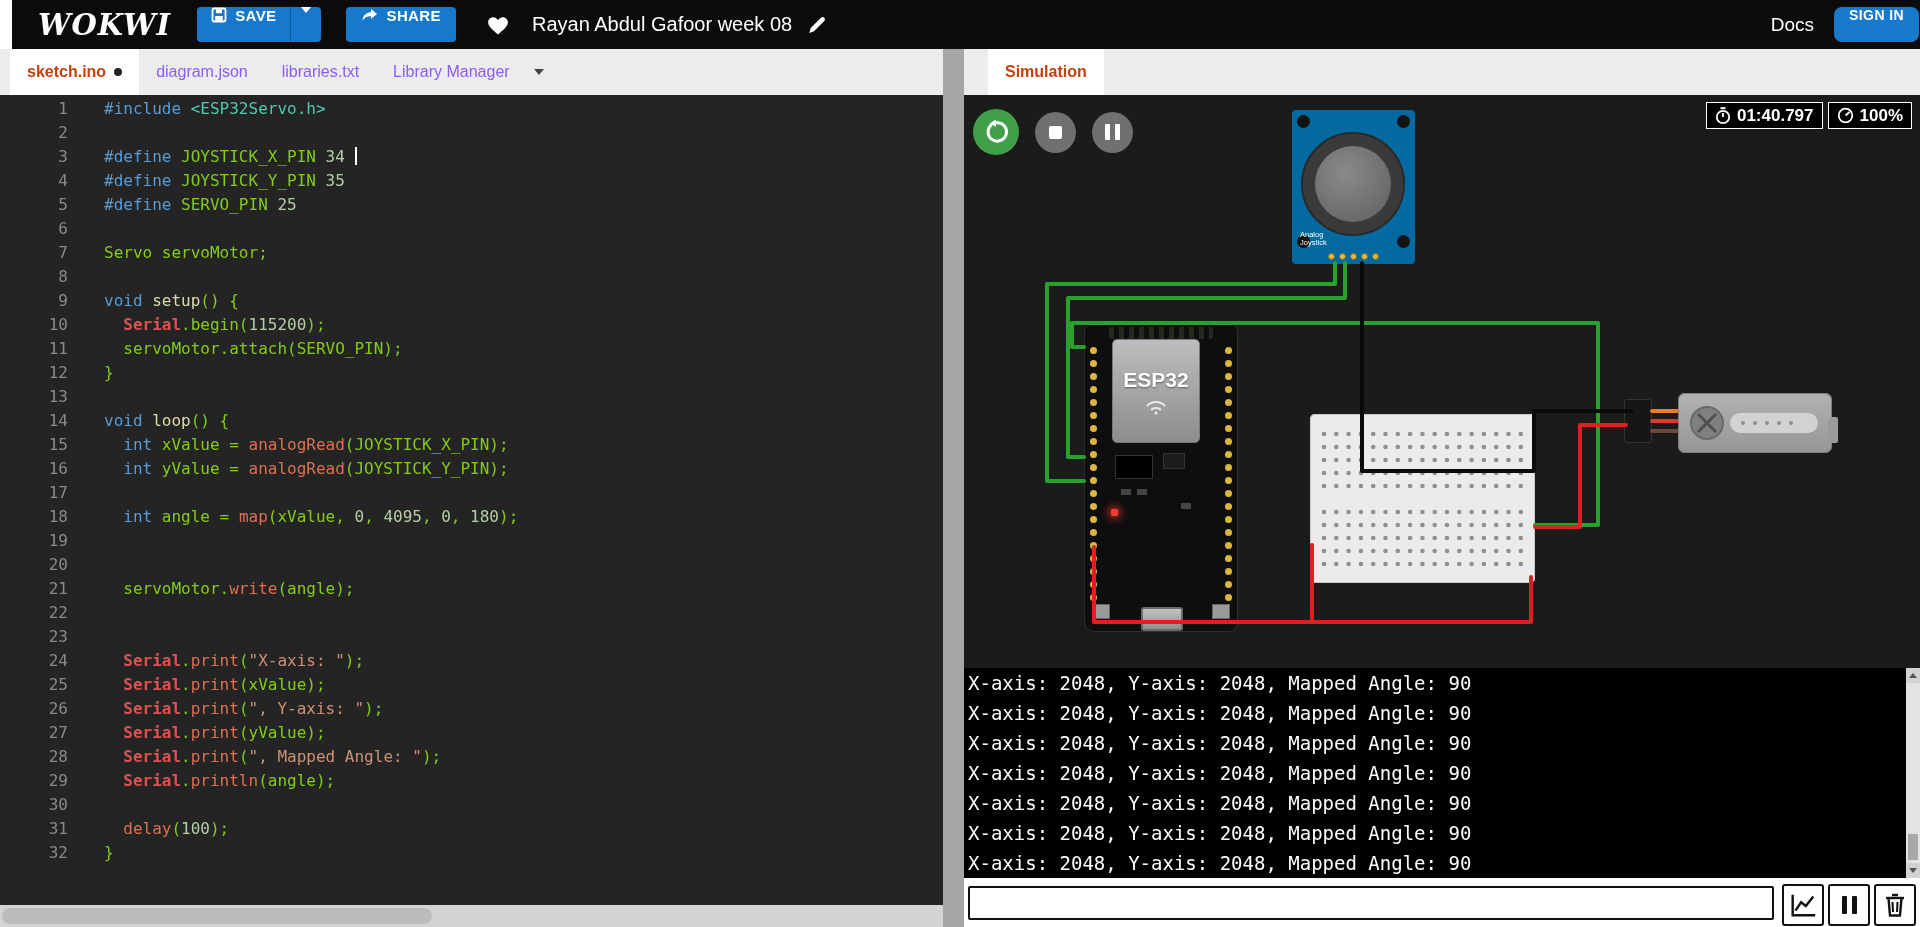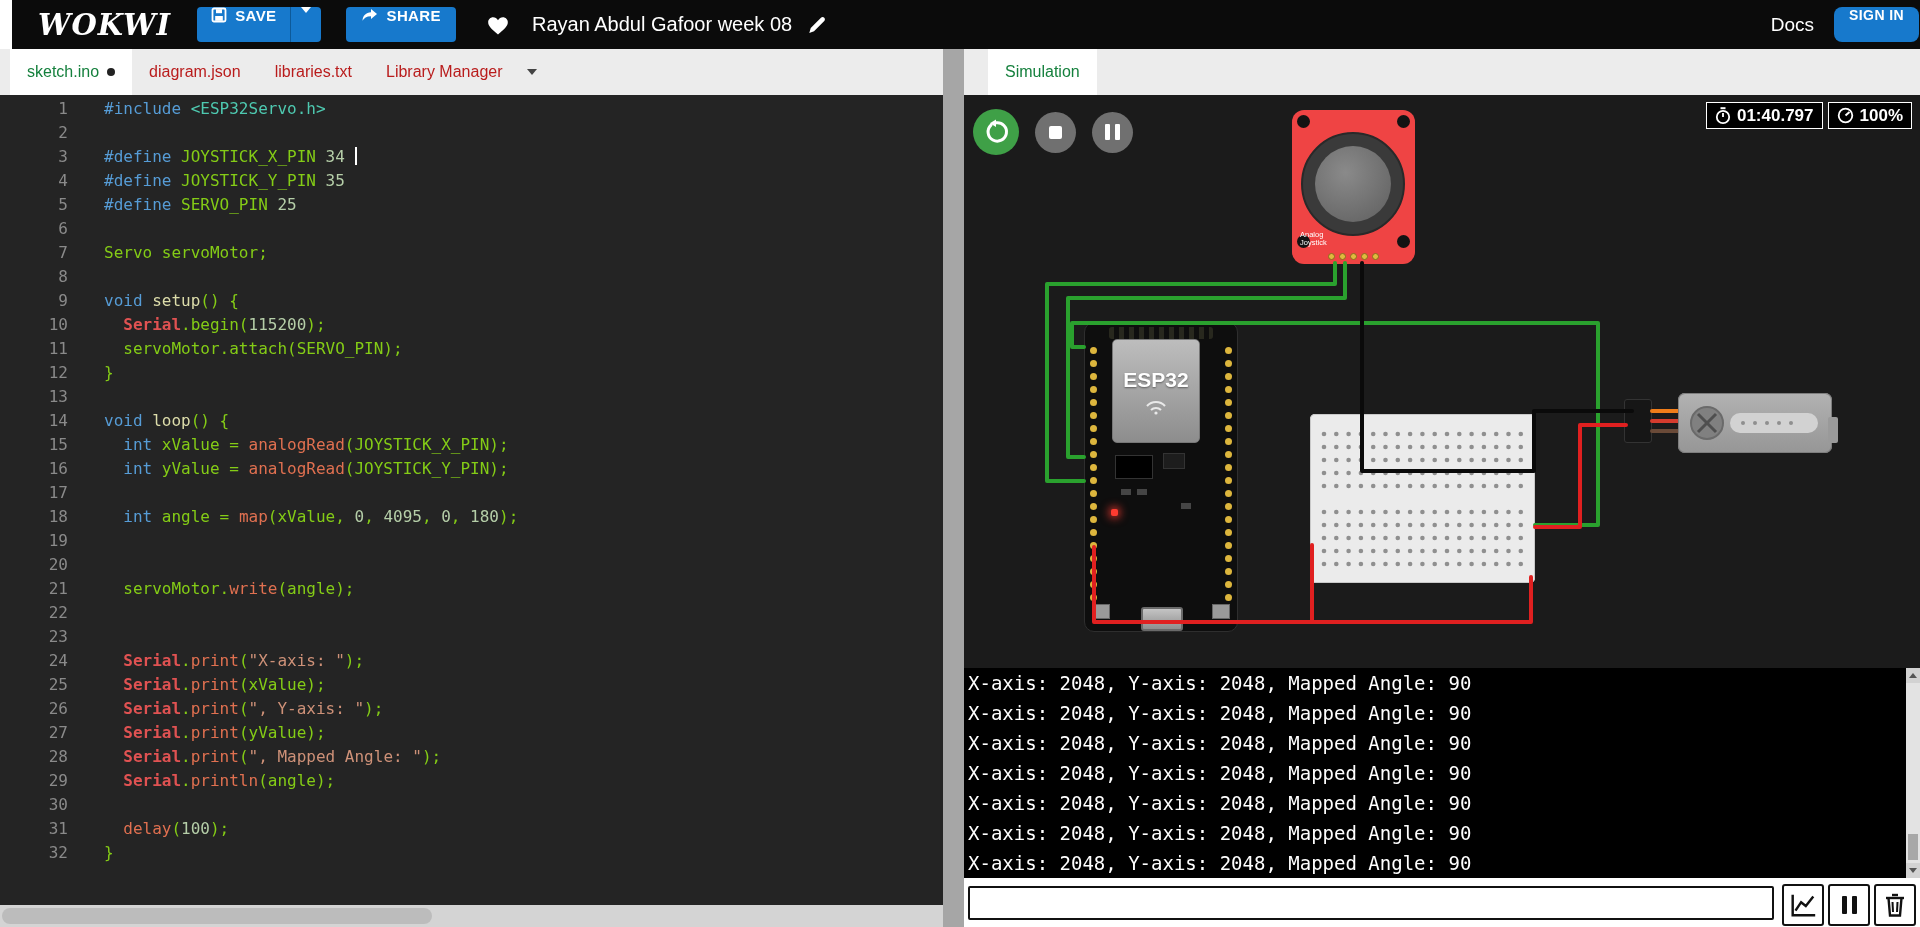--- a/index.html
+++ b/index.html
@@ -18,22 +18,22 @@
   .heart{margin-left:30px;display:flex;cursor:pointer}
   .proj-title{margin-left:22px;color:#fff;font-size:20px;white-space:nowrap}
   .pencil{margin-left:14px;display:flex;cursor:pointer}
   .tb-spacer{flex:1}
   .docs{color:#fff;font-size:19px;cursor:pointer}
   .signin{margin-left:20px;margin-right:13px;border-radius:8px;padding:0 15px;font-size:14px}
 
   
   .panel-left{position:absolute;left:0;top:49px;width:943px;height:878px;background:#242424}
   .tabbar{position:absolute;left:0;top:0;right:0;height:46px;background:#ececec;display:flex;align-items:stretch;padding-left:10px}
-  .tab{display:flex;align-items:center;gap:8px;padding:0 17px;font-size:16px;color:#b91c1c;cursor:pointer;white-space:nowrap}
-  .tab.active{background:#fff;color:#15803d;font-weight:normal}
+  .tab{display:flex;align-items:center;gap:8px;padding:0 17px;font-size:16px;color:#8b5cf6;cursor:pointer;white-space:nowrap}
+  .tab.active{background:#fff;color:#c2410c;font-weight:bold}
   .mod-dot{width:8px;height:8px;border-radius:50%;background:#222}
   .tab-caret{margin-left:16px;width:0;height:0;border-left:5px solid transparent;border-right:5px solid transparent;border-top:6px solid #444}
 
   .editor{position:absolute;left:0;top:46px;width:943px;height:810px;background:#242424;overflow:hidden;padding-top:2px;font-family:"DejaVu Sans Mono",monospace;font-size:16px;cursor:text}
   .code-line{display:flex;height:24px;line-height:24px;white-space:pre}
   .ln{flex:0 0 68px;text-align:right;color:#8a8a8a}
   .code-text{margin-left:36px;color:#d4d4d4}
   .tok-pp{color:#569cd6}
   .tok-inc{color:#4ec9b0}
   .tok-kw{color:#569cd6}
@@ -66,21 +66,21 @@
   .ctrl-restart{width:46px;height:46px;background:#3fa047}
   .ctrl-gray{width:41px;height:41px;background:#707070}
   .stop-square{width:13px;height:13px;background:#fff;border-radius:2px}
   .pause-bars{display:flex;gap:5px}
   .pause-bars i{display:block;width:5px;height:16px;background:#fff;border-radius:1px}
 
   .sim-status{position:absolute;top:7px;right:8px;display:flex;gap:5px;z-index:10}
   .status-box{display:flex;align-items:center;gap:6px;background:#000;border:1px solid #fff;height:27px;padding:0 8px;color:#fff;font-weight:bold;font-size:17px}
 
   
-  .joystick{position:absolute;left:328px;top:15px;width:123px;height:154px;background:#ef4444;border-radius:12px;z-index:3;cursor:grab}
+  .joystick{position:absolute;left:328px;top:15px;width:123px;height:154px;background:#0369a1;border-radius:4px;z-index:3;cursor:grab}
   .jhole{position:absolute;width:13px;height:13px;border-radius:50%;background:#131313}
   .jhole.tl{left:5px;top:5px}.jhole.tr{right:5px;top:5px}.jhole.bl{left:5px;bottom:16px}.jhole.br{right:5px;bottom:16px}
   .jknob{position:absolute;left:9px;top:22px;width:104px;height:104px;border-radius:50%;background:#3a3a3a;border:2px solid #292929}
   .jknob-top{position:absolute;left:12px;top:12px;width:76px;height:76px;border-radius:50%;background:radial-gradient(circle at 40% 35%,#8a8a8a,#5e5e5e)}
   .jlabel{position:absolute;left:8px;bottom:17px;color:#fff;font-size:7.5px;line-height:8px;white-space:pre-line}
   .joy-pins{position:absolute;left:36px;bottom:4px;display:flex;gap:4px}
   .jpin{width:7px;height:7px;border-radius:50%;background:#e0b93e;border:1px solid #8a6d1c}
 
   
   .esp32{position:absolute;left:120px;top:227px;width:154px;height:310px;background:#0e0e0e;border:1px solid #2e2e2e;border-radius:10px;z-index:3;cursor:grab}

